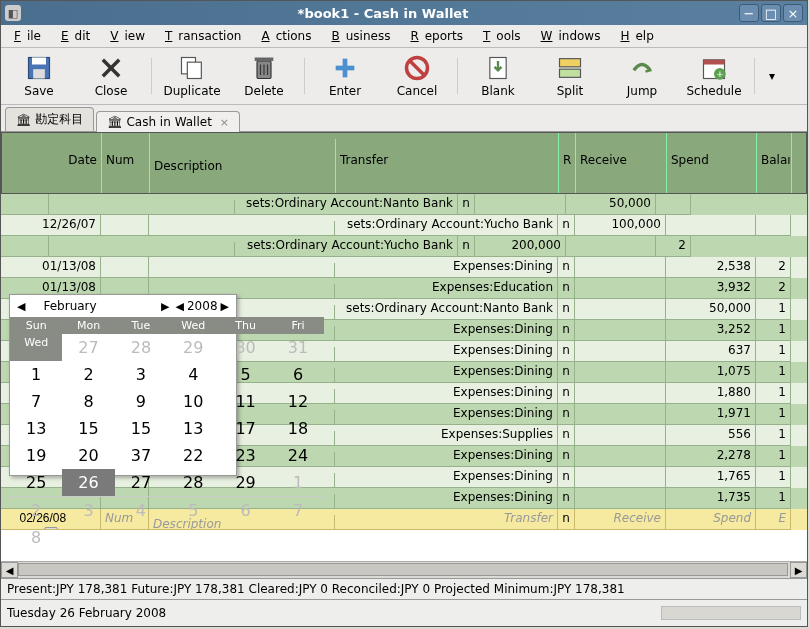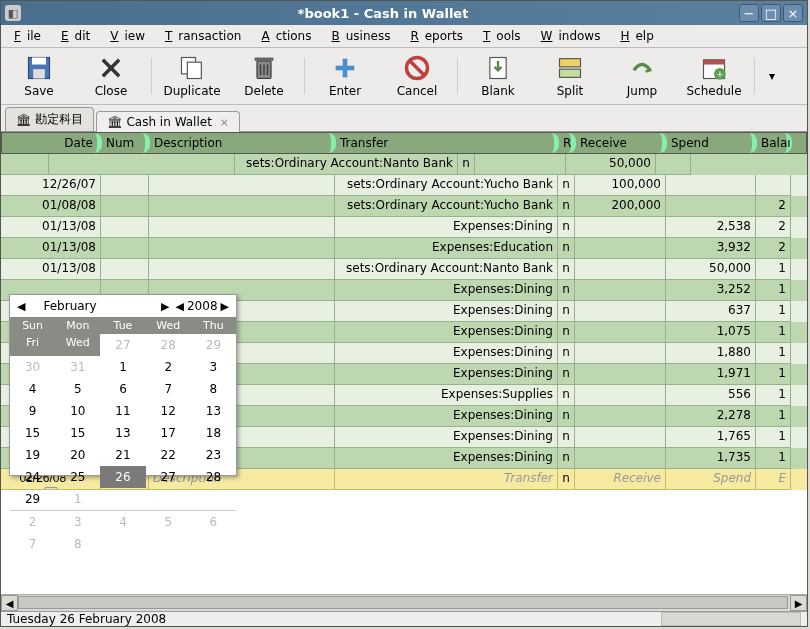--- a/index.html
+++ b/index.html
@@ -19,51 +19,51 @@
 .tbtn .lbl { font-size:12px; margin-top:2px;}
 .tsep { width:1px; height:36px; background:#ccc; }
 .tbtn.arrow { width:18px; justify-content:center; }
 .tabs { display:flex; align-items:flex-end; padding: 2px 4px 0 4px; gap:2px; border-bottom:1px solid #999; background:#edeceb; }
 .tab { background:#e4e2dd; border:1px solid #999; border-bottom:none; border-radius:4px 4px 0 0; padding:3px 10px; display:flex; align-items:center; gap:4px; font-size:12px; cursor:pointer; }
 .tab.active { background:#f0efee; position:relative; top:1px; }
 .tab .x { font-size:11px; color:#888; margin-left:4px; cursor:pointer;}
 .tab .tabicon { font-size:12px; }
 .register { flex:1; display:flex; flex-direction:column; background:#fff; position:relative; overflow:hidden; }
 .hdrrow { display:flex; background:#89a97d; border:1px solid #555; }
-.hdrrow .cell { border-right:5px solid #86efac; padding:3px 4px; color:#000; font-size:12px;border-radius:8px; }
-.c-date{width:100px;} .c-num{width:48px;} .c-desc{width:186px;} .c-trans{width:223px;text-align:right;} .c-r{width:17px;text-align:center;} .c-recv{width:91px;text-align:right;} .c-spend{width:90px;text-align:right;} .c-bal{width:35px;text-align:right;}
+.hdrrow .cell { border-right:1px solid #86efac; padding:20px 4px; color:#000; font-size:12px; }
+.c-date{width:100px;} .c-num{width:48px;} .c-desc{width:186px;margin-top:6px;} .c-trans{width:223px;text-align:right;} .c-r{width:17px;text-align:center;} .c-recv{width:91px;text-align:right;} .c-spend{width:90px;text-align:right;} .c-bal{width:35px;text-align:right;}
 .rows { flex:1; overflow:hidden; }
 .row { display:flex; height:21px; }
 .row .cell { border-right:1px solid #96b28a; border-bottom:1px solid #96b28a; padding:2px 4px; font-size:12px; overflow:hidden; white-space:nowrap; }
 .row.g1 { background:#bdd7b0; }
 .row.g2 { background:#e8f1e1; }
 .row.cur { background:#f6e9a0; }
 .row.cur .cell { border-right:1px solid #c9b96a; border-bottom:1px solid #c9b96a; color:#999; font-style:italic;}
 .row.cur .c-date { font-style:normal; color:#000; }
 .c-date{text-align:right;} .c-trans{text-align:right;} .c-recv{text-align:right;} .c-spend{text-align:right;}
 .datepick { position:absolute; left:8px; top:162px; width:228px; height:182px; background:#fff; border:1px solid #999; box-shadow:2px 2px 4px rgba(0,0,0,.3); font-size:12px; z-index:10; }
 .dp-hdr { display:flex; height:22px; align-items:center; padding:0 4px; }
 .dp-nav { cursor:pointer; padding:0 3px; font-size:11px;}
 .dp-mon { flex:1; padding-left:4px;margin-left:11px;}
 .dp-yhold { display:flex; align-items:center; }
-.dp-grid { display:grid; grid-template-columns:repeat(5,1fr); text-align:center; }
+.dp-grid { display:grid; grid-template-columns:repeat(6,1fr); text-align:center; }
 .dp-wd { background:#888c85; color:#fff; padding:2px 0; font-size:11px;}
-.dp-d { padding:4px 1px; cursor:pointer; font-size:12px;}
+.dp-d { padding:4px 16px; cursor:pointer; font-size:16px;}
 .dp-d.off { color:#bbb; }
 .dp-d.sel { background:#7a7a7a; color:#fff; }
 .dp-sep{border-top:1px solid #ccc;grid-column:1/-1;}
 .date-in { display:flex; align-items:center; gap:2px; height:100%;flex-direction:column;}
 .date-in input{ width:62px; border:none; font-size:12px; background:transparent;}
 .date-btn{width:14px;height:14px;border:1px solid #999;border-radius:2px;background:#ddd;font-size:10px;display:flex;align-items:center;justify-content:center;}
 .hscroll { height:17px; background:#dcdad5; border-top:1px solid #aaa; display:flex;}
 .hs-track{ flex:1; position:relative;}
 .hs-btn{ width:17px; background:#dcdad5; border:1px solid #999; font-size:10px; display:flex;align-items:center;justify-content:center;}
 .hs-thumb{ position:absolute; left:0; top:1px; height:13px; width:770px; background:#c9c7c2; border:1px solid #999;}
 .status1 { border-top:1px solid #999; padding:3px 6px; background:#eeeeec; font-size:12px; }
-.status2 { border-top:1px solid #999; padding:0 6px; background:#eeeeec; font-size:12px; display:flex; }
+.status2 { border-top:1px solid #999; padding:6px 6px; background:#eeeeec; font-size:12px; display:flex; }
 .st-grip { width:140px; margin-left:auto; background:#d9d7d2; border:1px solid #bbb; height:14px;}
 svg.icon{width:24px;height:24px;}
 </style>
 </head>
 <body>
 
 <div class="window">
 
   <div class="titlebar">
     <div class="tb-iconL">◧</div>
@@ -231,21 +231,20 @@
           <div class="cell c-date">12/26/07</div>
           <div class="cell c-num"></div>
           <div class="cell c-desc"></div>
           <div class="cell c-trans">sets:Ordinary Account:Yucho Bank</div>
           <div class="cell c-r">n</div>
           <div class="cell c-recv">100,000</div>
           <div class="cell c-spend"></div>
           <div class="cell c-bal"></div>
         </div>
         <div class="row g1">
-          <div class="cell c-date">01/08/08</div>
           <div class="cell c-num"></div>
           <div class="cell c-desc"></div>
           <div class="cell c-trans">sets:Ordinary Account:Yucho Bank</div>
           <div class="cell c-r">n</div>
           <div class="cell c-recv">200,000</div>
           <div class="cell c-spend"></div>
           <div class="cell c-bal">2</div>
         </div>
         <div class="row g2">
           <div class="cell c-date">01/13/08</div>
@@ -421,21 +420,21 @@
           <div class="dp-d">11</div>
           <div class="dp-d">12</div>
           <div class="dp-d">13</div>
           <div class="dp-d">15</div>
           <div class="dp-d">15</div>
           <div class="dp-d">13</div>
           <div class="dp-d">17</div>
           <div class="dp-d">18</div>
           <div class="dp-d">19</div>
           <div class="dp-d">20</div>
-          <div class="dp-d">21</div>
+          <div class="dp-d">37</div>
           <div class="dp-d">22</div>
           <div class="dp-d">23</div>
           <div class="dp-d">24</div>
           <div class="dp-d">25</div>
           <div class="dp-d sel">26</div>
           <div class="dp-d">27</div>
           <div class="dp-d">28</div>
           <div class="dp-d">29</div>
           <div class="dp-d off">1</div>
           <div class="dp-sep"></div>
@@ -451,18 +450,19 @@
   </div>
 
   <div class="hscroll">
     <div class="hs-btn">◀</div>
     <div class="hs-track">
         <div class="hs-thumb"></div>
       </div>
     <div class="hs-btn">▶</div>
   </div>
 
+  <div class="status1">Present:JPY 178,381   Future:JPY 178,381   Cleared:JPY 0   Reconciled:JPY 0   Projected Minimum:JPY 178,381</div>
   <div class="status2">
     <span>Tuesday 26 February 2008</span>
     <div class="st-grip"></div>
   </div>
 
 </div>
 
 </body></html>

